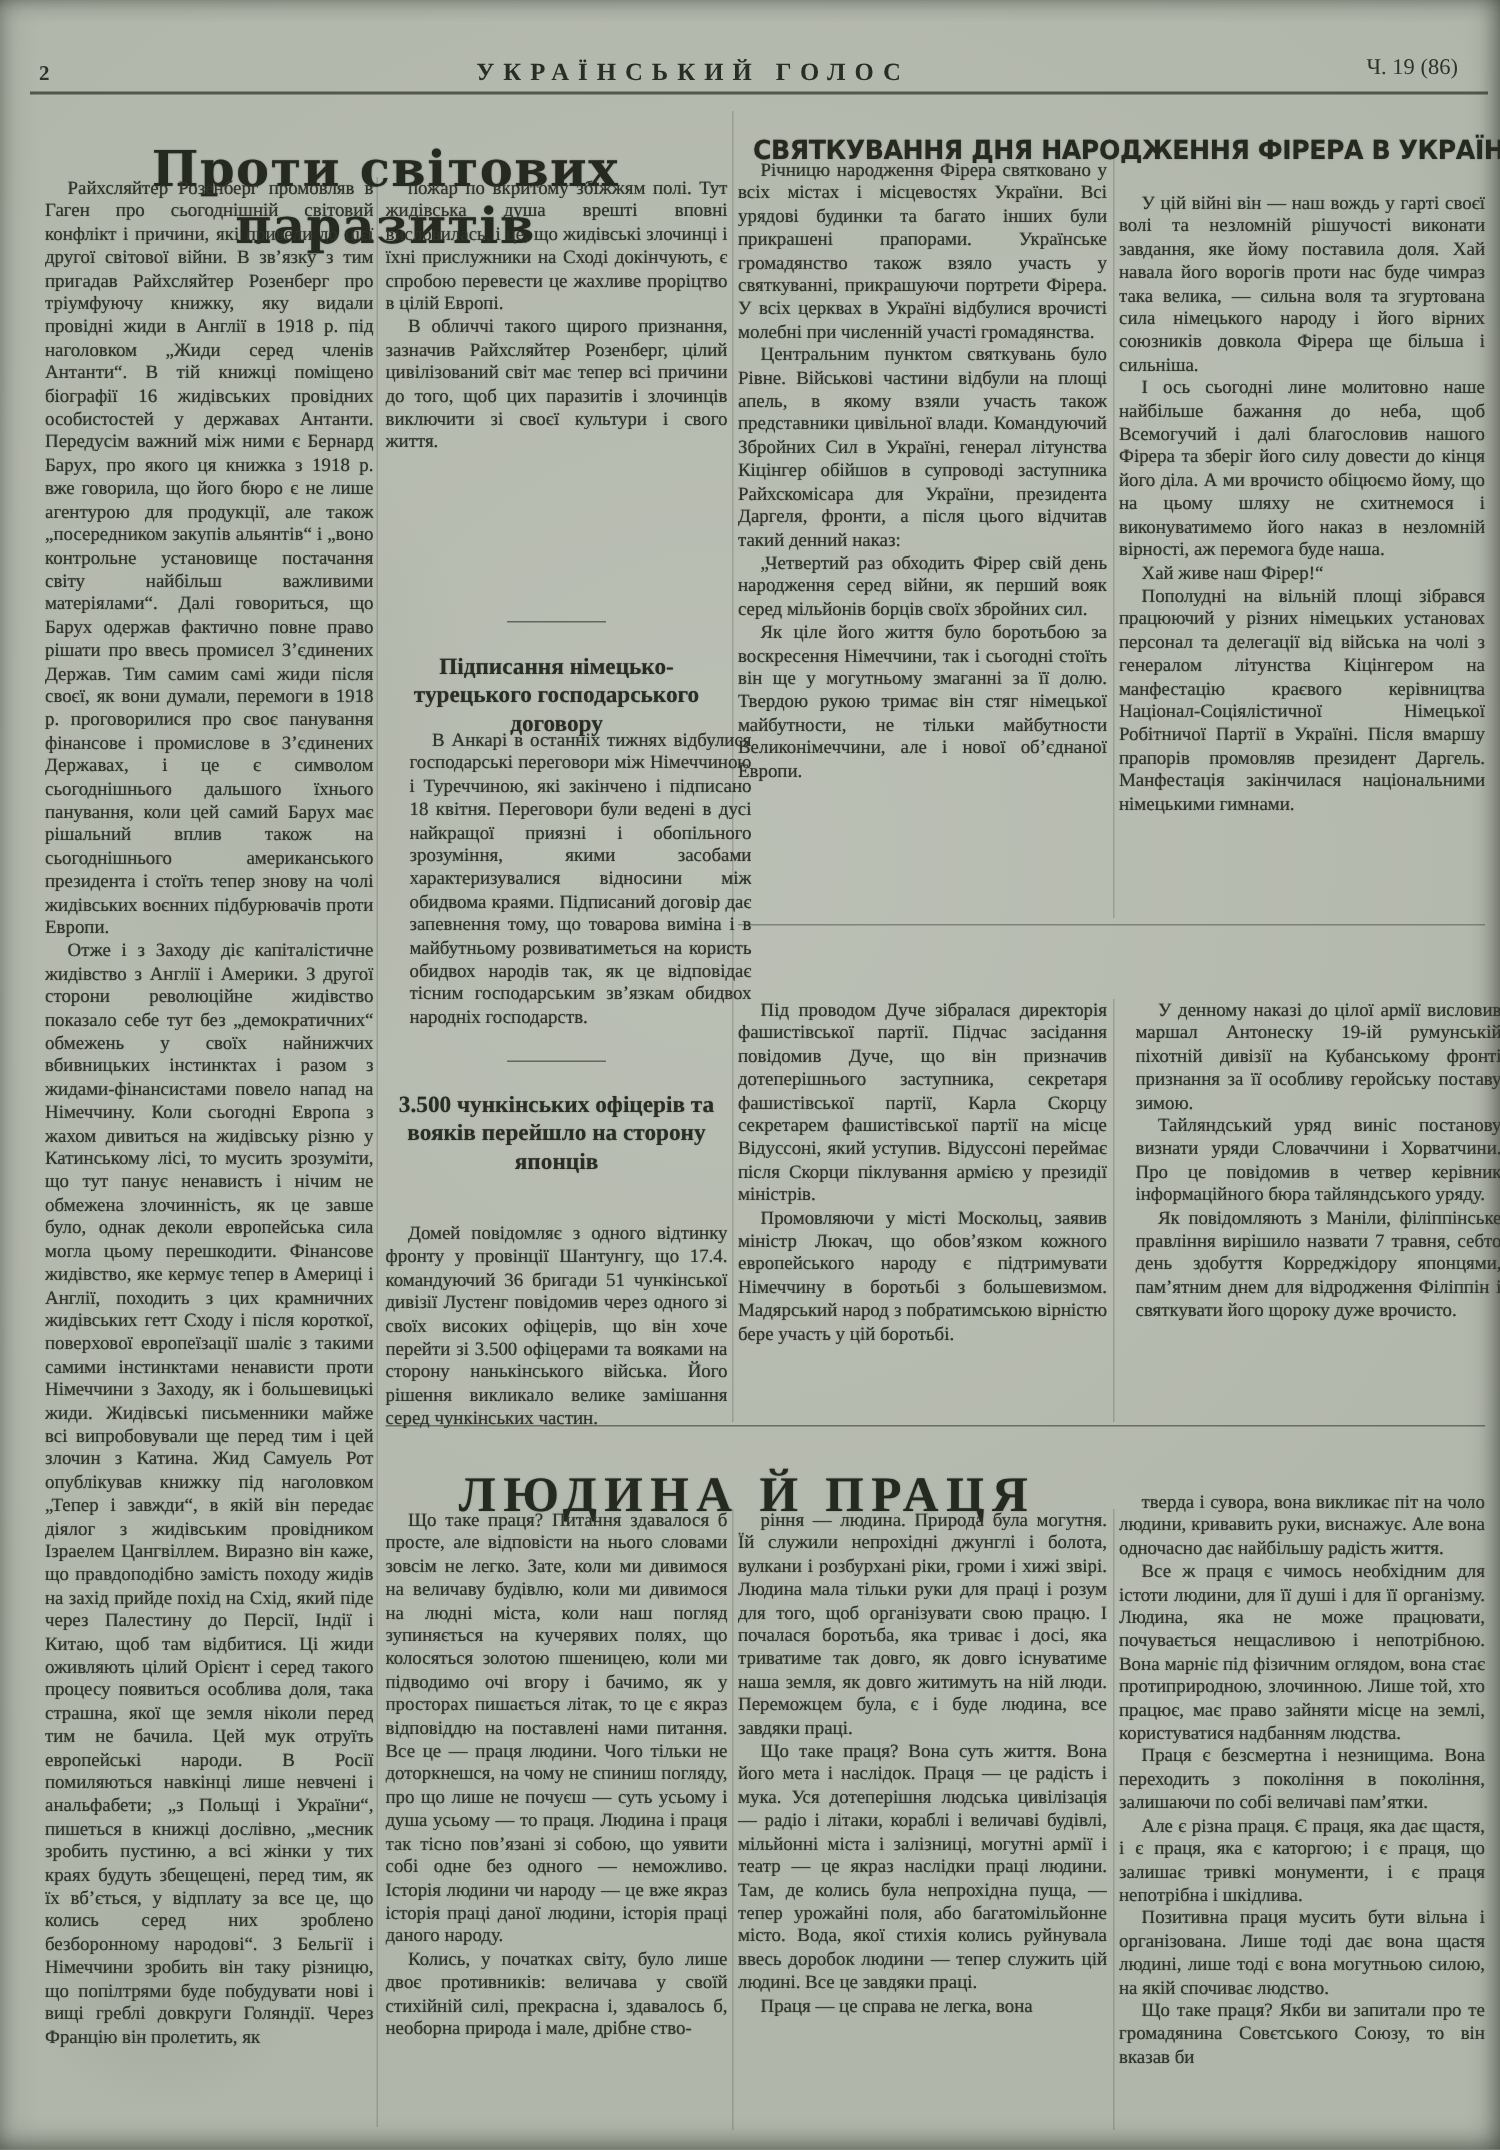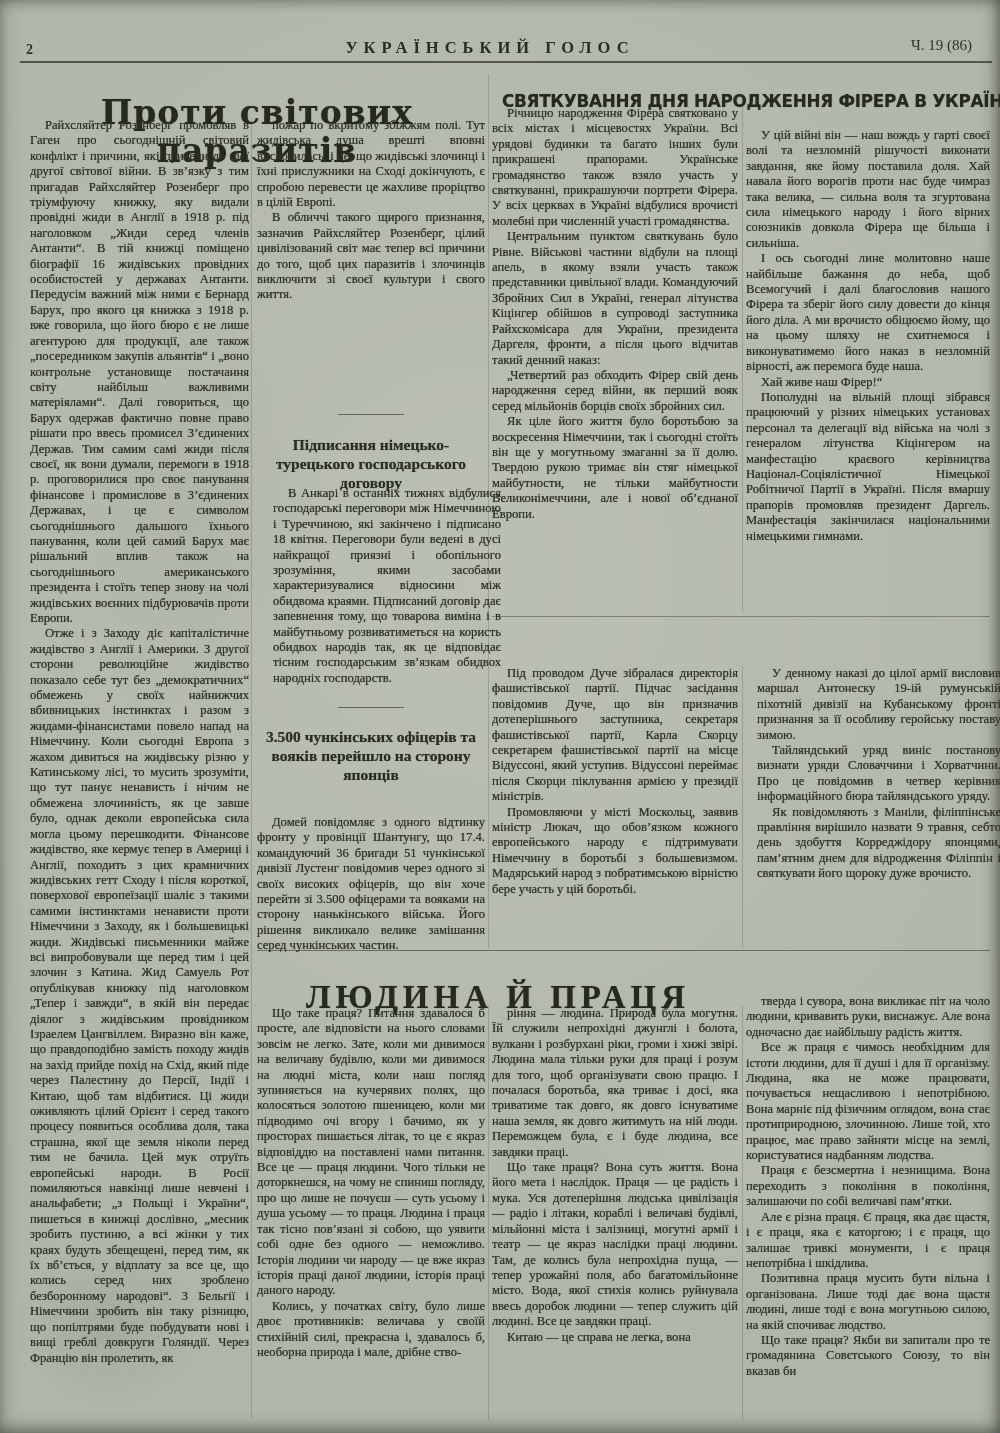--- a/index.html
+++ b/index.html
@@ -12,21 +12,21 @@
                 inset 0 -9px 18px -6px rgba(30,34,26,.38),
                 inset 10px 0 28px -14px rgba(30,34,26,.32),
                 inset 0 6px 14px -8px rgba(30,34,26,.25);}
   .stain{position:absolute;border-radius:50%;pointer-events:none;}
   .st1{left:50px;top:280px;width:280px;height:460px;background:radial-gradient(ellipse, rgba(60,64,50,0.06), transparent 70%);}
   .st2{left:590px;top:980px;width:320px;height:320px;background:radial-gradient(ellipse, rgba(255,255,255,0.08), transparent 70%);}
   .st3{left:15px;top:1240px;width:190px;height:170px;background:radial-gradient(ellipse, rgba(50,55,42,0.09), transparent 70%);}
   .st4{left:520px;top:120px;width:380px;height:260px;background:radial-gradient(ellipse, rgba(255,255,255,0.06), transparent 70%);}
 
   .pagenum{position:absolute;left:26px;top:42px;font-size:14px;font-weight:bold;}
-  .masthead{position:absolute;left:0;top:38px;width:924px;text-align:center;font-size:16.5px;font-weight:bold;letter-spacing:6px;color:#2a2d24;padding-left:28px;}
+  .masthead{position:absolute;left:0;top:38px;width:924px;text-align:center;font-size:16.5px;font-weight:bold;letter-spacing:6px;color:#2a2d24;}
   .issue{position:absolute;right:28px;top:37px;font-size:15px;font-weight:normal;}
   .header-rule{position:absolute;left:20px;top:61px;width:972px;height:2px;background:rgba(42,45,36,.7);}
 
   .hl{position:absolute;font-weight:bold;color:#262920;text-align:center;text-shadow:0 0 1px rgba(38,41,32,.55);}
   .hl-parasites{left:28px;top:72px;width:458px;font-family:"DejaVu Serif",serif;font-size:33px;line-height:38px;letter-spacing:1px;}
   .hl-fuehrer{left:492px;top:78px;width:498px;font-family:"DejaVu Sans",sans-serif;font-size:17.5px;line-height:22px;letter-spacing:-0.3px;white-space:nowrap;transform:scaleX(.96);transform-origin:center;}
   .hl-short{left:492px;top:622px;width:498px;font-family:"DejaVu Serif",serif;font-size:30px;line-height:34px;letter-spacing:9px;}
   .hl-labor{left:257px;top:956px;width:482px;font-family:Liberation Serif, serif;font-size:33px;line-height:38px;letter-spacing:5px;}
 
   .subhead{position:absolute;width:228px;left:257px;text-align:center;font-weight:bold;color:#2a2d24;font-size:15.5px;line-height:19px;text-shadow:0 0 .8px rgba(42,45,36,.6);}
@@ -120,33 +120,33 @@
     </div>
 
   <div class="sep sep-right"></div>
   <div class="col colC-sn">
       <p class="para">Під проводом Дуче зібралася директорія фашистівської партії. Підчас засідання повідомив Дуче, що він призначив дотеперішнього заступника, секретаря фашистівської партії, Карла Скорцу секретарем фашистівської партії на місце Відуссоні, який уступив. Відуссоні переймає після Скорци піклування армією у президії міністрів.</p>
       <p class="para">Промовляючи у місті Москольц, заявив міністр Люкач, що обов’язком кожного европейського народу є підтримувати Німеччину в боротьбі з большевизмом. Мадярський народ з побратимською вірністю бере участь у цій боротьбі.</p>
     </div>
   <div class="col colD-sn">
       <p class="para">У денному наказі до цілої армії висловив маршал Антонеску 19-ій румунській піхотній дивізії на Кубанському фронті признання за її особливу геройську поставу зимою.</p>
       <p class="para">Тайляндський уряд виніс постанову визнати уряди Словаччини і Хорватчини. Про це повідомив в четвер керівник інформаційного бюра тайляндського уряду.</p>
-      <p class="para">Як повідомляють з Маніли, філіппінське правління вирішило назвати 9 травня, себто день здобуття Корреджідору японцями, пам’ятним днем для відродження Філіппін і святкувати його щороку дуже врочисто.</p>
+      <p class="para">Як повідомляють з Маніли, філіппінське правління вирішило назвати 7 травня, себто день здобуття Корреджідору японцями, пам’ятним днем для відродження Філіппін і святкувати його щороку дуже врочисто.</p>
     </div>
 
   <div class="rule-labor"></div>
   <h1 class="hl hl-labor">ЛЮДИНА Й ПРАЦЯ</h1>
   <div class="col colB-lab">
       <p class="para">Що таке праця? Питання здавалося б просте, але відповісти на нього словами зовсім не легко. Зате, коли ми дивимося на величаву будівлю, коли ми дивимося на людні міста, коли наш погляд зупиняється на кучерявих полях, що колосяться золотою пшеницею, коли ми підводимо очі вгору і бачимо, як у просторах пишається літак, то це є якраз відповіддю на поставлені нами питання. Все це — праця людини. Чого тільки не доторкнешся, на чому не спиниш погляду, про що лише не почуєш — суть усьому і душа усьому — то праця. Людина і праця так тісно пов’язані зі собою, що уявити собі одне без одного — неможливо. Історія людини чи народу — це вже якраз історія праці даної людини, історія праці даного народу.</p>
       <p class="para">Колись, у початках світу, було лише двоє противників: величава у своїй стихійній силі, прекрасна і, здавалось б, необорна природа і мале, дрібне ство-</p>
     </div>
   <div class="col colC-lab">
       <p class="para">ріння — людина. Природа була могутня. Їй служили непрохідні джунглі і болота, вулкани і розбурхані ріки, громи і хижі звірі. Людина мала тільки руки для праці і розум для того, щоб організувати свою працю. І почалася боротьба, яка триває і досі, яка триватиме так довго, як довго існуватиме наша земля, як довго житимуть на ній люди. Переможцем була, є і буде людина, все завдяки праці.</p>
       <p class="para">Що таке праця? Вона суть життя. Вона його мета і наслідок. Праця — це радість і мука. Уся дотеперішня людська цивілізація — радіо і літаки, кораблі і величаві будівлі, мільйонні міста і залізниці, могутні армії і театр — це якраз наслідки праці людини. Там, де колись була непрохідна пуща, — тепер урожайні поля, або багатомільйонне місто. Вода, якої стихія колись руйнувала ввесь доробок людини — тепер служить цій людині. Все це завдяки праці.</p>
-      <p class="para">Китаю — це справа не легка, вона</p>
+      <p class="para">Праця — це справа не легка, вона</p>
     </div>
   <div class="col colD-lab">
       <p class="para">тверда і сувора, вона викликає піт на чоло людини, кривавить руки, виснажує. Але вона одночасно дає найбільшу радість життя.</p>
       <p class="para">Все ж праця є чимось необхідним для істоти людини, для її душі і для її організму. Людина, яка не може працювати, почувається нещасливою і непотрібною. Вона марніє під фізичним оглядом, вона стає протиприродною, злочинною. Лише той, хто працює, має право зайняти місце на землі, користуватися надбанням людства.</p>
       <p class="para">Праця є безсмертна і незнищима. Вона переходить з покоління в покоління, залишаючи по собі величаві пам’ятки.</p>
       <p class="para">Але є різна праця. Є праця, яка дає щастя, і є праця, яка є каторгою; і є праця, що залишає тривкі монументи, і є праця непотрібна і шкідлива.</p>
       <p class="para">Позитивна праця мусить бути вільна і організована. Лише тоді дає вона щастя людині, лише тоді є вона могутньою силою, на якій спочиває людство.</p>
       <p class="para">Що таке праця? Якби ви запитали про те громадянина Совєтського Союзу, то він вказав би</p>
     </div>
 

